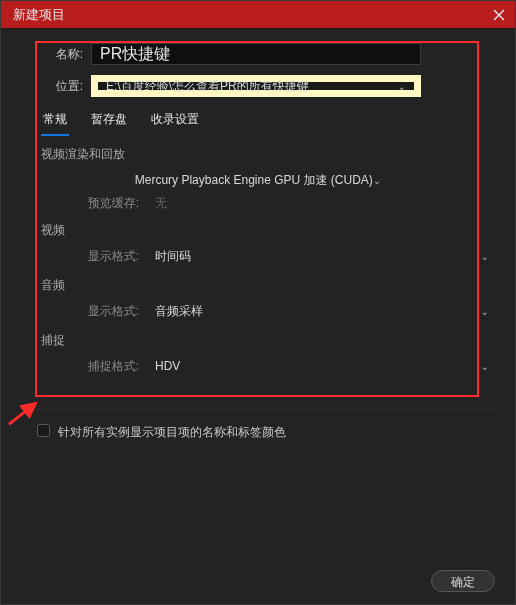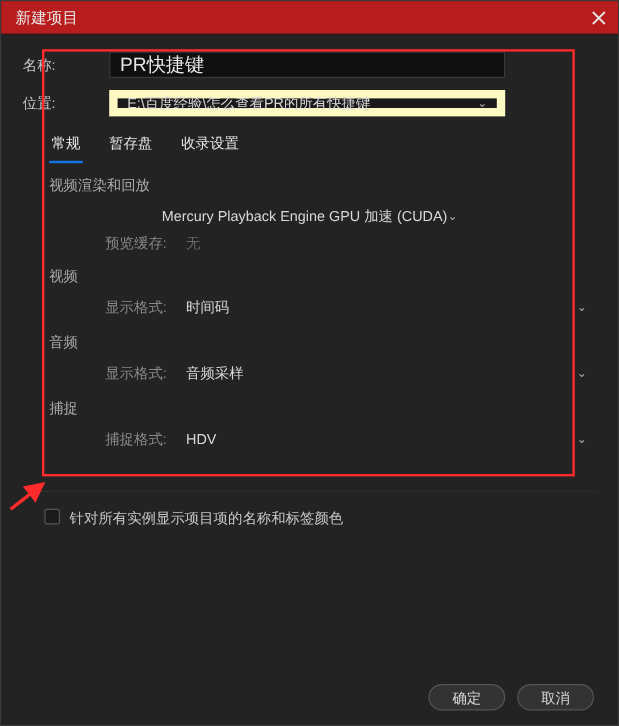--- a/index.html
+++ b/index.html
@@ -57,20 +57,21 @@
       pointer-events: none;
     }
     .form-row {
       display: flex;
       align-items: center;
       margin-bottom: 10px;
       gap: 8px;
     }
     .label-col {
       width: 64px;
+      text-align: right;
       color: #c8c8c8;
       flex-shrink: 0;
     }
     .text-input {
       flex: 1;
       background: #0f0f0f;
       border: 1px solid #3a3a3a;
       color: #e6e6e6;
       padding: 4px 8px;
       font-size: 16px;
@@ -261,21 +262,20 @@
 
   <div class="rule"></div>
 
   <div class="checkbox-row">
     <div class="checkbox"></div>
     <span>针对所有实例显示项目项的名称和标签颜色</span>
   </div>
 
   <div class="footer">
     <button class="btn">确定</button>
-    <button class="btn">取消</button>
   </div>
 
   <div class="highlight-box"></div>
   <svg class="arrow" viewBox="0 0 40 30">
     <defs>
       <marker id="ah" markerWidth="6" markerHeight="6" refX="5" refY="3" orient="auto">
         <path d="M0,0 L6,3 L0,6 Z" fill="#ff2a2a"></path>
       </marker>
     </defs>
     <line x1="2" y1="28" x2="30" y2="6" stroke="#ff2a2a" stroke-width="3" marker-end="url(#ah)"></line>

